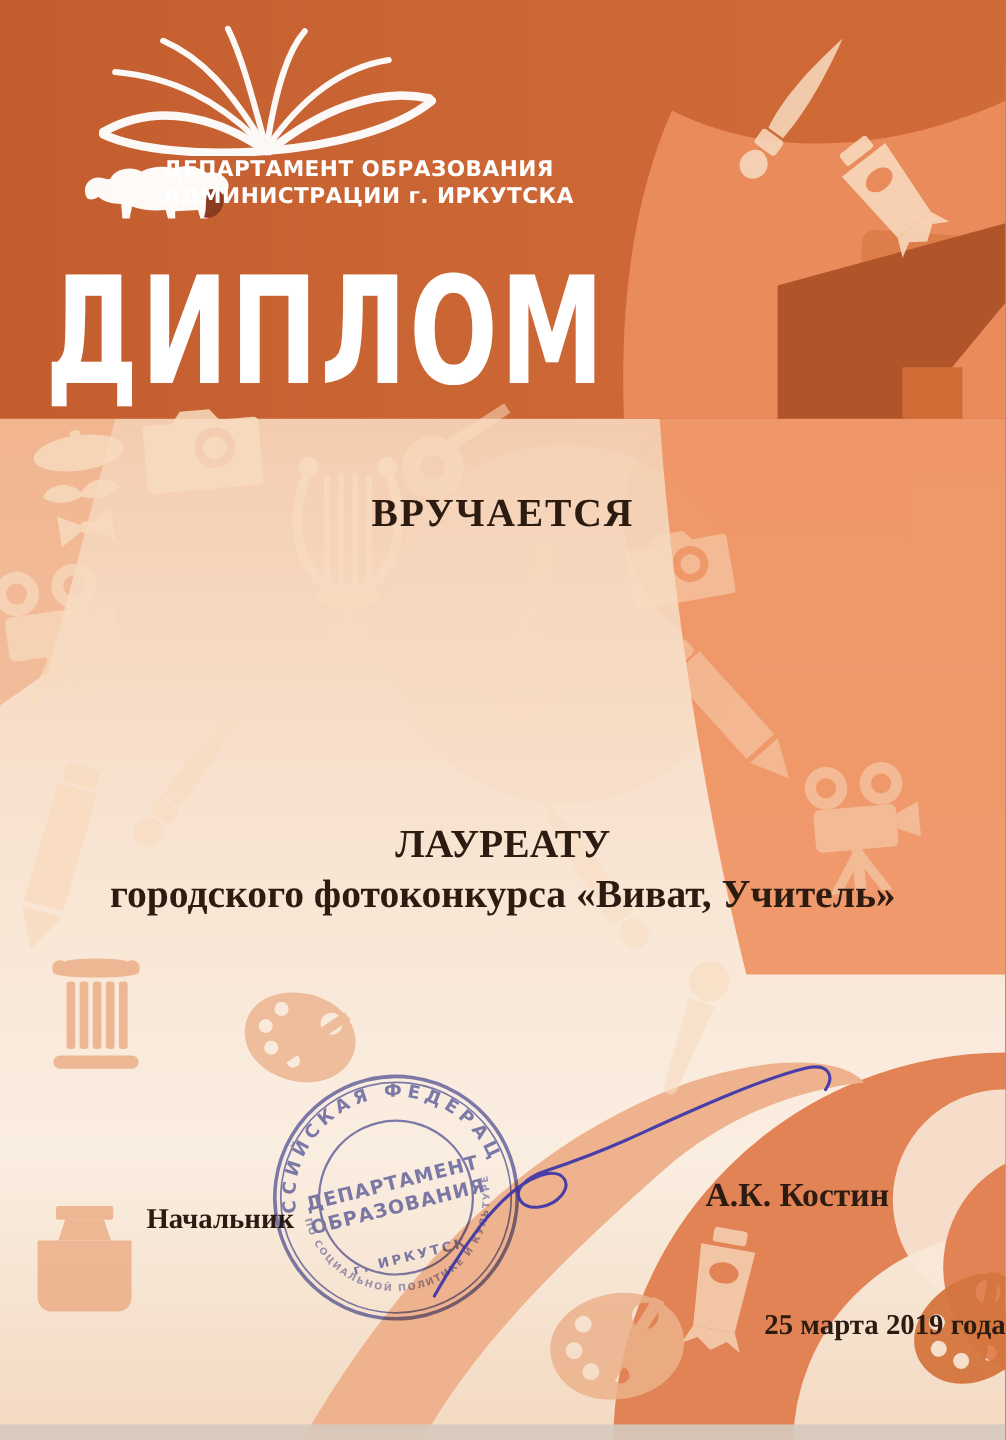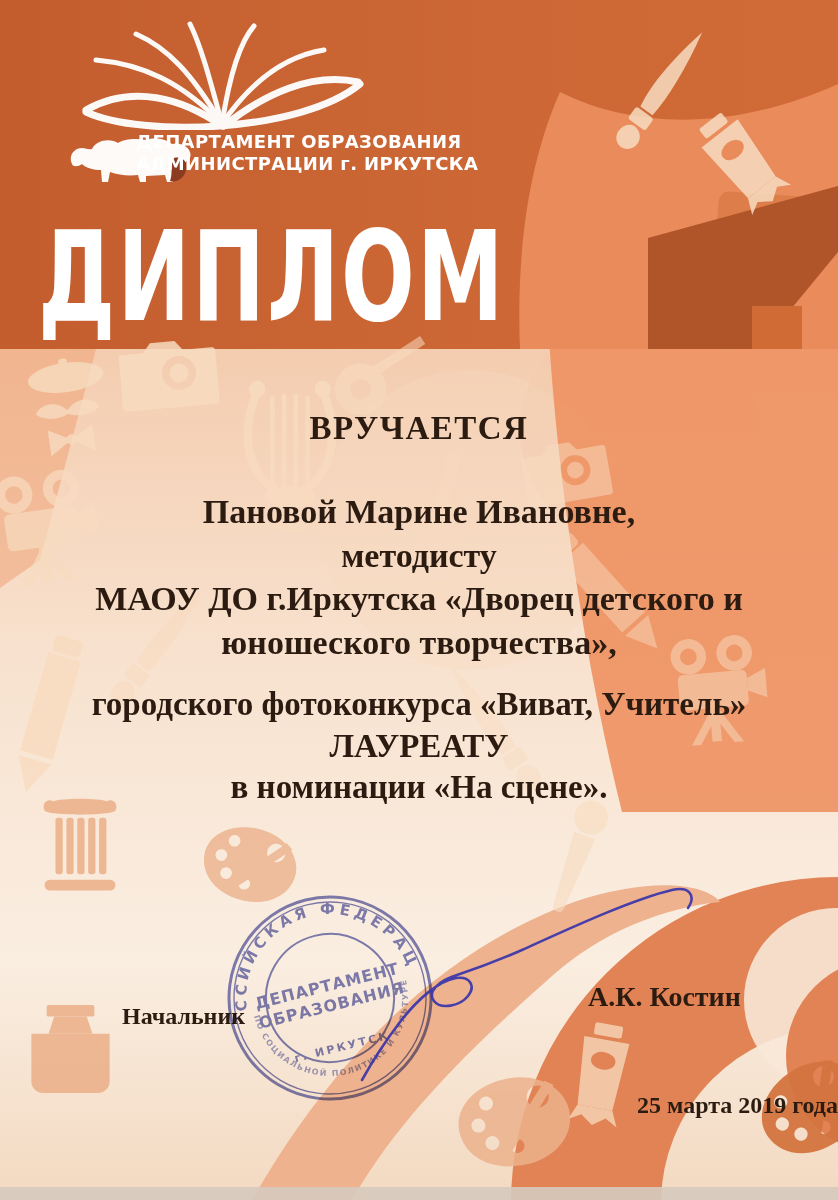--- a/index.html
+++ b/index.html
@@ -271,31 +271,24 @@
     <div class="org-text">
       <div>ДЕПАРТАМЕНТ ОБРАЗОВАНИЯ</div>
       <div>АДМИНИСТРАЦИИ г. ИРКУТСКА</div>
     </div>
   </div>
 
   <div class="title">ДИПЛОМ</div>
 
   <div class="center-line presented ink">ВРУЧАЕТСЯ</div>
 
-  <div class="center-line recipient ink">
-    <div>Пановой Марине Ивановне,</div>
-    <div>методисту</div>
-    <div>МАОУ ДО г.Иркутска «Дворец детского и</div>
-    <div>юношеского творчества»,</div>
-  </div>
 
   <div class="center-line award ink">
+    <div>ЛАУРЕАТУ</div>
     <div>городского фотоконкурса  «Виват, Учитель»</div>
-    <div>ЛАУРЕАТУ</div>
-    <div>в номинации «На сцене».</div>
   </div>
 
   <div class="sig-label ink">Начальник</div>
   <div class="sig-name ink">А.К. Костин</div>
 
   <svg class="stamp" viewBox="0 0 216 216">
     <defs>
       <path id="arcTop" d="M 24 108 A 84 84 0 0 1 192 108" fill="none"></path>
       <path id="arcBot" d="M 30 108 A 78 78 0 0 0 186 108" fill="none"></path>
     </defs>

